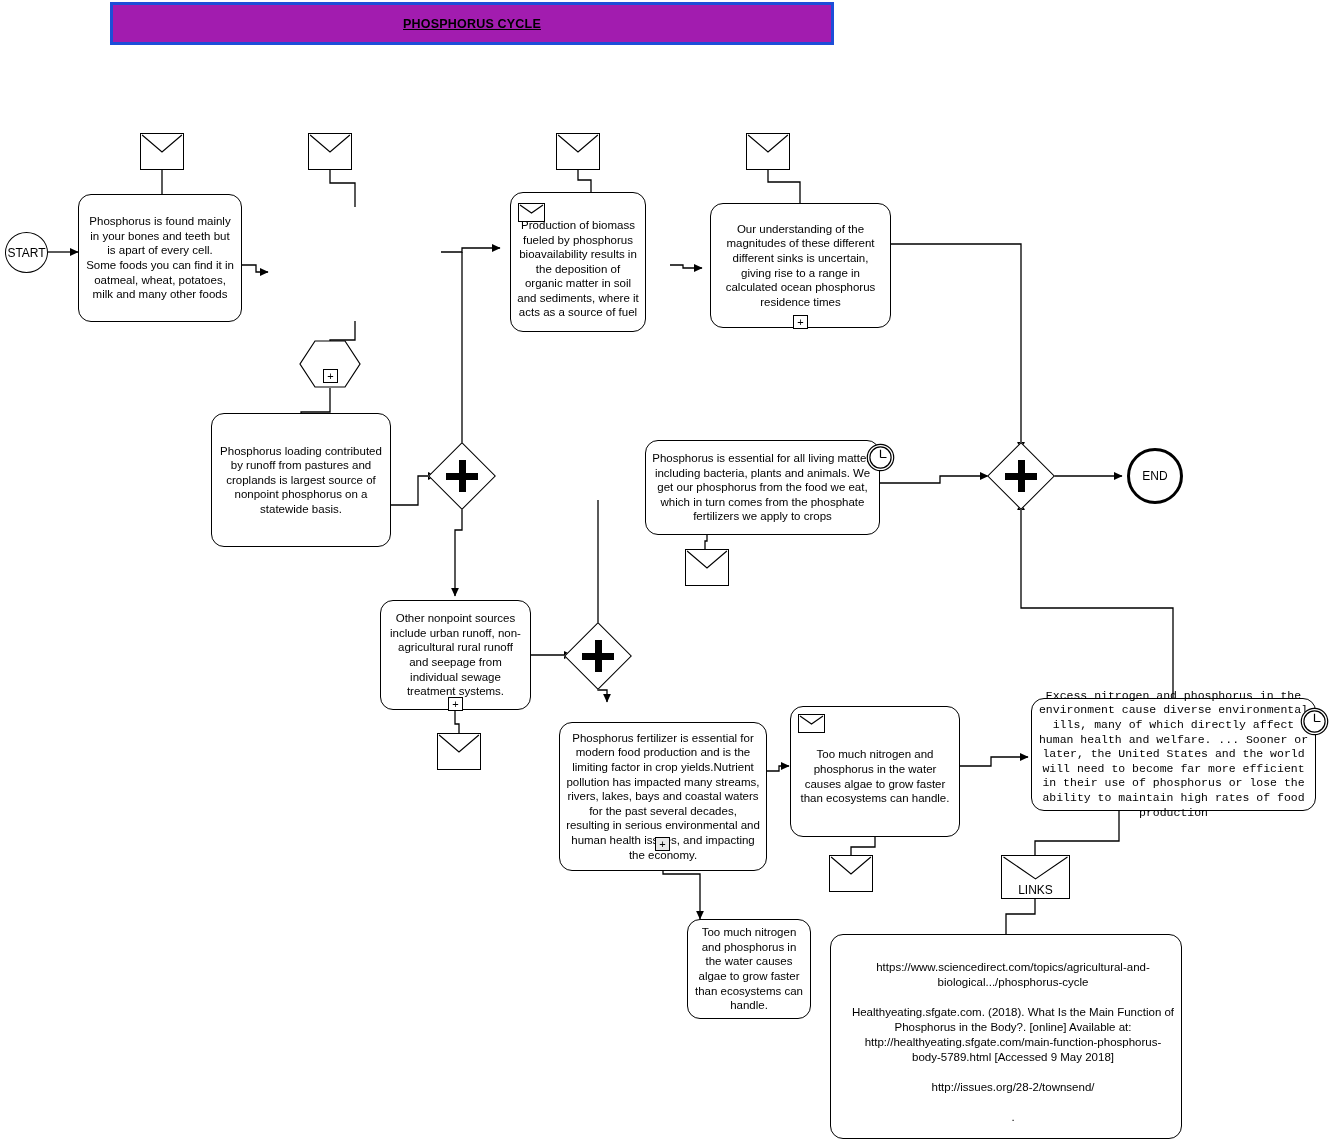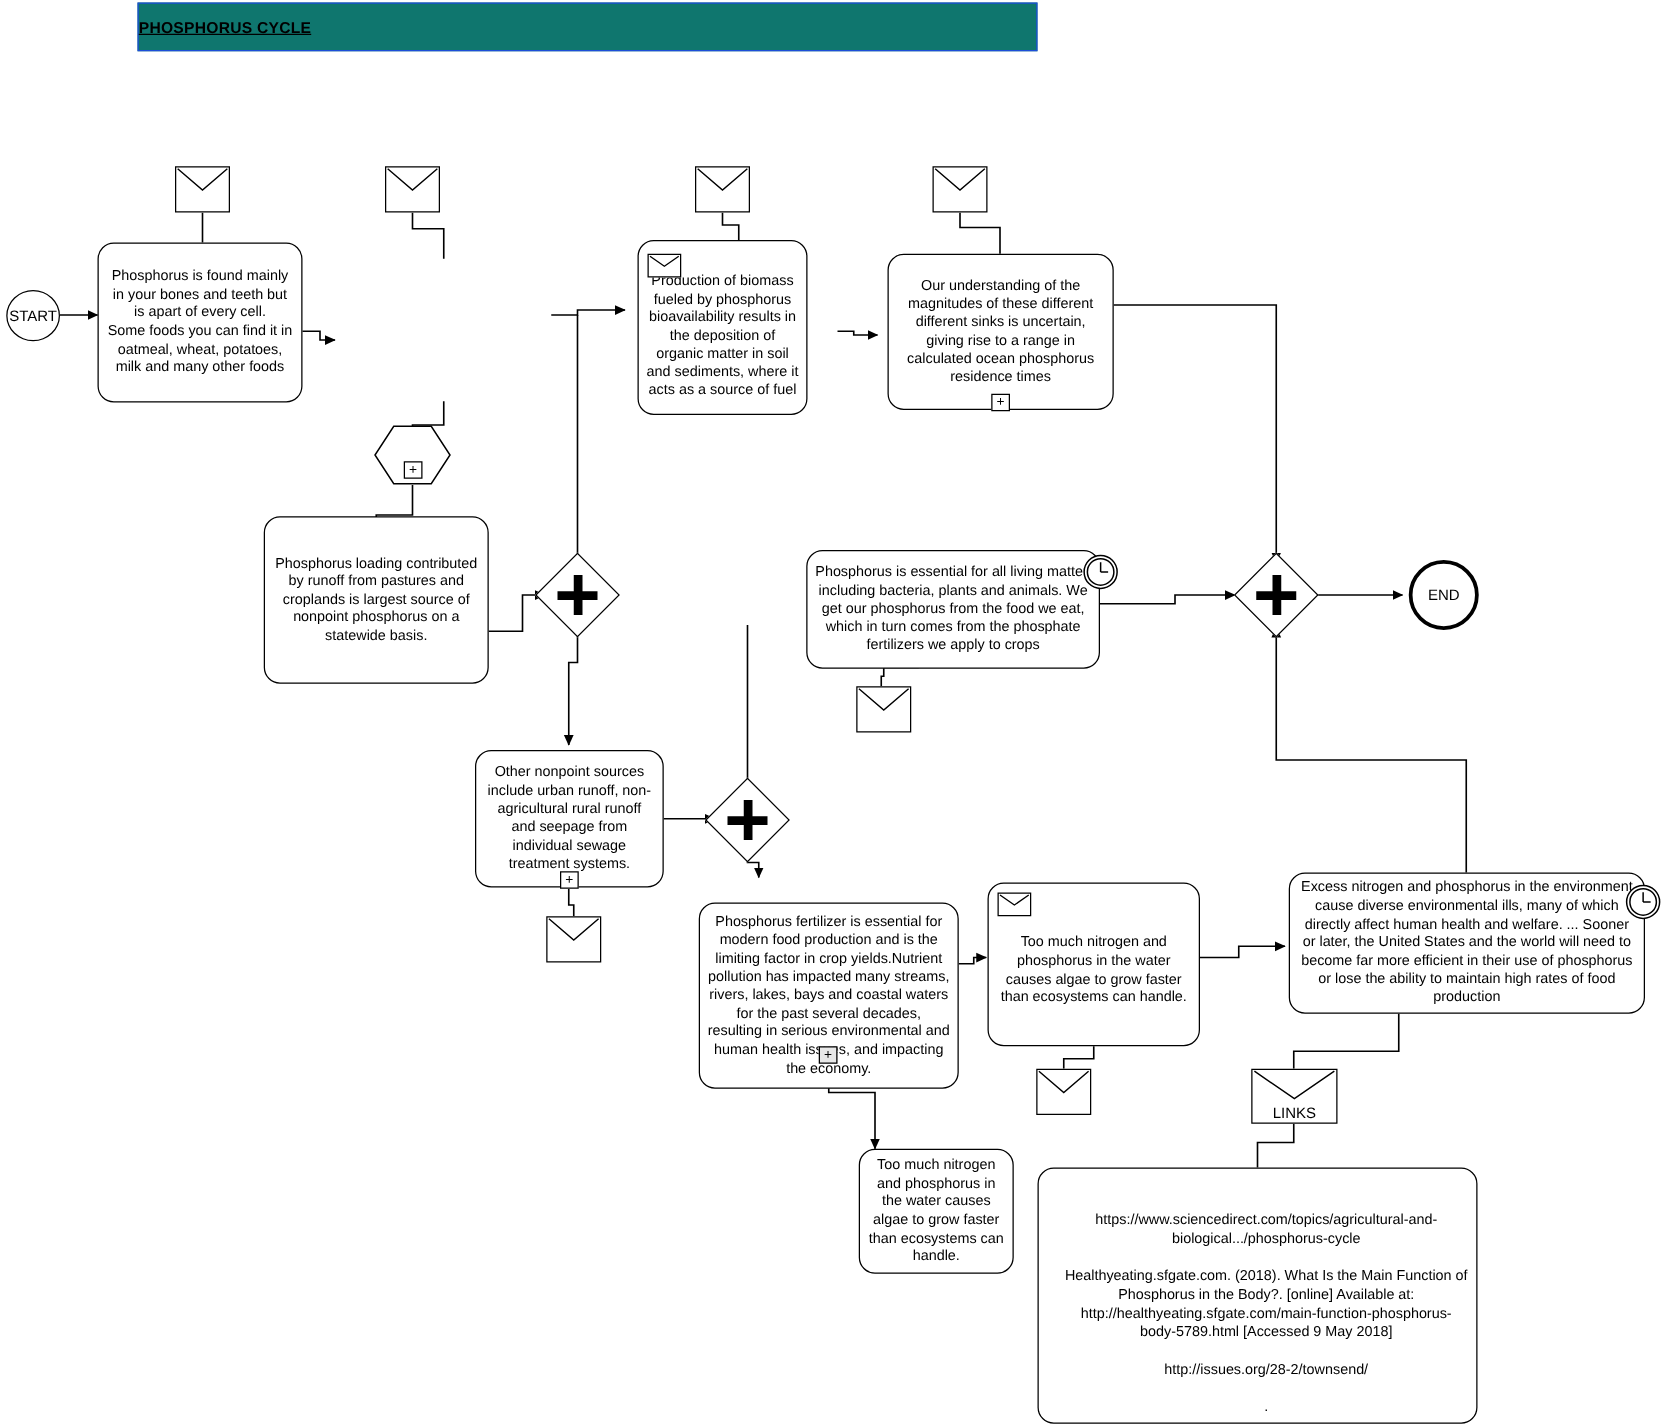--- a/index.html
+++ b/index.html
@@ -19,23 +19,23 @@
     position:absolute;
     left:0;top:0;
     width:1331px;height:1141px;
     pointer-events:none;
   }
   
   .title-banner{
     position:absolute;
     left:110px;top:2px;
     width:718px;height:37px;
-    border:1px solid #1d4ed8;
-    background:#0f766e;
-    display:flex;align-items:center;
+    border:3px solid #1d4ed8;
+    background:#a21caf;
+    display:flex;align-items:center;justify-content:center;
   }
   .title-banner span{
     font-size:12.5px;
     font-weight:bold;
     text-decoration:underline;
     letter-spacing:.2px;
   }
   
   .task{
     position:absolute;
@@ -332,21 +332,21 @@
     <svg width="25" height="17" viewBox="0 0 25 17" xmlns="http://www.w3.org/2000/svg">
       <path d="M1,1 L12.5,9 L24,1" fill="none" stroke="#000" stroke-width="1.1"></path>
     </svg>
   </div>
   <div class="envelope" style="left:829px;top:855px;width:44px;height:37px;">
     <svg class="flap" viewBox="0 0 44 37" xmlns="http://www.w3.org/2000/svg">
       <path d="M1,1 L22,19 L43,1" fill="none" stroke="#000" stroke-width="1.2"></path>
     </svg>
   </div>
 
-  <div class="task" style="left:1031px;top:698px;width:285px;height:113px;">
+  <div class="task" style="left:1031px;top:698px;width:285px;height:113px;font-family:Liberation Mono, monospace;">
     <div class="txt">Excess nitrogen and phosphorus in the environment cause diverse environmental ills, many of which directly affect human health and welfare. ... Sooner or later, the United States and the world will need to become far more efficient in their use of phosphorus or lose the ability to maintain high rates of food production</div>
   </div>
   <div class="timer" style="left:1300px;top:707px;">
     <svg width="29" height="29" viewBox="0 0 29 29" xmlns="http://www.w3.org/2000/svg">
       <circle cx="14.5" cy="14.5" r="13.2" fill="#fff" stroke="#000" stroke-width="1.2"></circle>
       <circle cx="14.5" cy="14.5" r="10.6" fill="#fff" stroke="#000" stroke-width="1.2"></circle>
       <path d="M14.5,14.5 L14.5,6.8 M14.5,14.5 L20.5,14.5" stroke="#000" stroke-width="1.2" fill="none"></path>
     </svg>
   </div>
 
@@ -354,21 +354,21 @@
     <svg class="flap" viewBox="0 0 69 44" xmlns="http://www.w3.org/2000/svg">
       <path d="M1,1 L34.5,24 L68,1" fill="none" stroke="#000" stroke-width="1.2"></path>
     </svg>
     <div class="lbl">LINKS</div>
   </div>
 
   <div class="task" style="left:687px;top:919px;width:124px;height:100px;">
     <div class="txt">Too much nitrogen and phosphorus in the water causes algae to grow faster than ecosystems can handle.</div>
   </div>
 
-  <div class="task refs" style="left:830px;top:934px;width:352px;height:205px;align-items:flex-end;padding-top:16px;padding-left:20px;">
+  <div class="task refs" style="left:830px;top:934px;width:352px;height:205px;align-items:center;padding-top:16px;padding-left:20px;">
     <div class="txt" style="width:100%;">https://www.sciencedirect.com/topics/agricultural-and-biological.../phosphorus-cycle
 
 Healthyeating.sfgate.com. (2018). What Is the Main Function of Phosphorus in the Body?. [online] Available at: http://healthyeating.sfgate.com/main-function-phosphorus-body-5789.html [Accessed 9 May 2018]
 
 http://issues.org/28-2/townsend/
 
 .</div>
   </div>
 
 </div>

